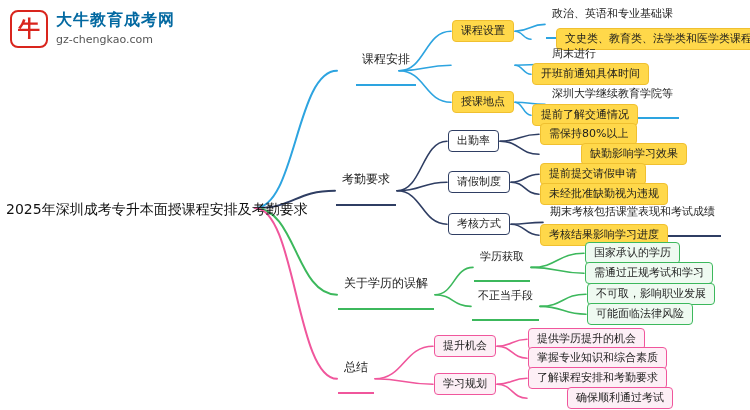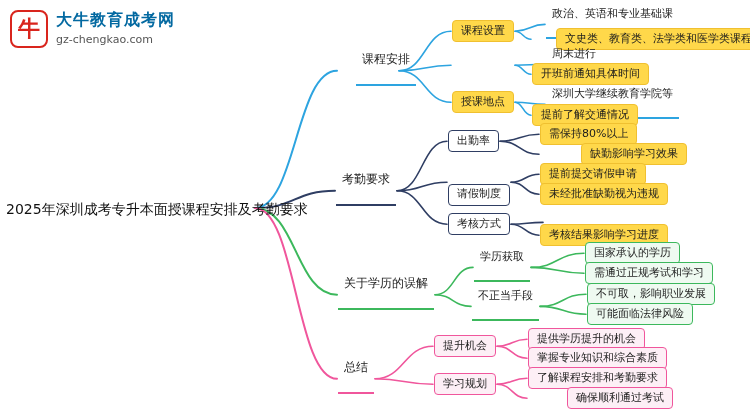--- a/index.html
+++ b/index.html
@@ -89,24 +89,25 @@
   <div class="node ul ul-blue" id="b0c1l0" style="left:546px;top:45px;">周末进行</div>
   <div class="node box box-yellow" id="b0c1l1" style="left:532px;top:63px;">开班前通知具体时间</div>
   <div class="node box box-yellow" id="b0c2" style="left:452px;top:91px;">授课地点</div>
   <div class="node ul ul-blue" id="b0c2l0" style="left:546px;top:85px;">深圳大学继续教育学院等</div>
   <div class="node box box-yellow" id="b0c2l1" style="left:532px;top:104px;">提前了解交通情况</div>
 
   <div class="node branch ul ul-navy" id="b1" style="left:336px;top:170px;">考勤要求</div>
   <div class="node box box-navy" id="b1c0" style="left:448px;top:130px;">出勤率</div>
   <div class="node box box-yellow" id="b1c0l0" style="left:540px;top:123px;">需保持80%以上</div>
   <div class="node box box-yellow" id="b1c0l1" style="left:540px;top:143px;margin-left:41px;">缺勤影响学习效果</div>
-  <div class="node box box-navy" id="b1c1" style="left:448px;top:184px;font-family:Liberation Mono, monospace;">请假制度</div>
+  <div class="node box box-navy" id="b1c1" style="left:448px;top:171px;">请假制度</div>
   <div class="node box box-yellow" id="b1c1l0" style="left:540px;top:163px;">提前提交请假申请</div>
   <div class="node box box-yellow" id="b1c1l1" style="left:540px;top:183px;">未经批准缺勤视为违规</div>
   <div class="node box box-navy" id="b1c2" style="left:448px;top:213px;">考核方式</div>
+  <div class="node ul ul-navy" id="b1c2l0" style="left:544px;top:203px;">期末考核包括课堂表现和考试成绩</div>
   <div class="node box box-yellow" id="b1c2l1" style="left:540px;top:224px;">考核结果影响学习进度</div>
 
   <div class="node branch ul ul-green" id="b2" style="left:338px;top:274px;">关于学历的误解</div>
   <div class="node ul ul-green" id="b2c0" style="left:474px;top:248px;">学历获取</div>
   <div class="node box box-green" id="b2c0l0" style="left:585px;top:242px;">国家承认的学历</div>
   <div class="node box box-green" id="b2c0l1" style="left:585px;top:262px;">需通过正规考试和学习</div>
   <div class="node ul ul-green" id="b2c1" style="left:472px;top:287px;">不正当手段</div>
   <div class="node box box-green" id="b2c1l0" style="left:587px;top:283px;">不可取，影响职业发展</div>
   <div class="node box box-green" id="b2c1l1" style="left:587px;top:303px;">可能面临法律风险</div>
 

